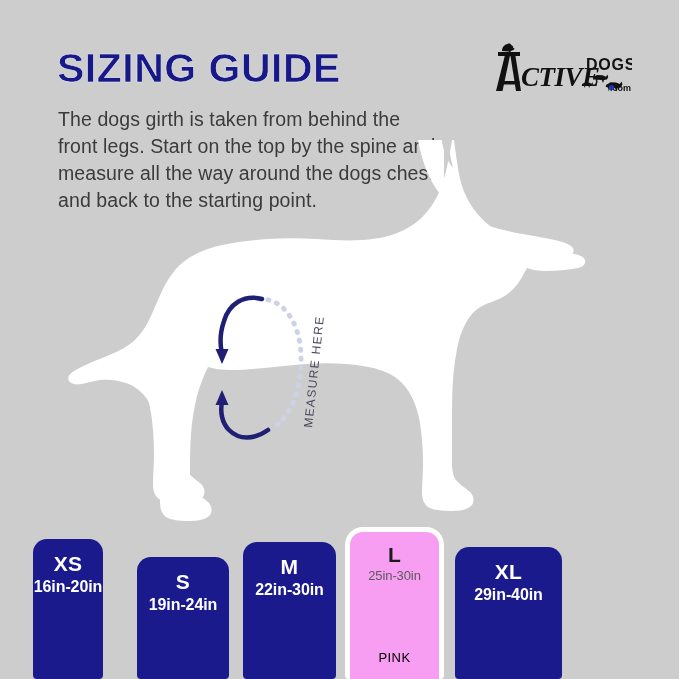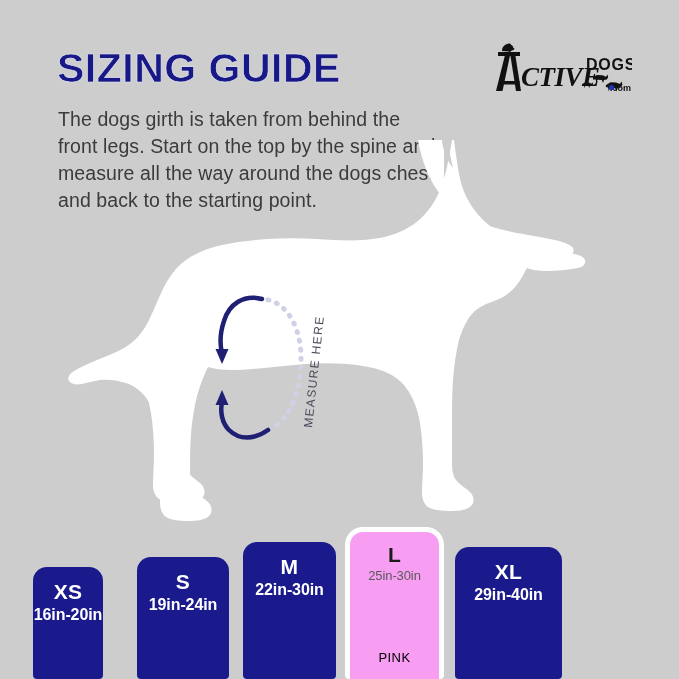--- a/index.html
+++ b/index.html
@@ -285,21 +285,21 @@
       <path fill="#1f1f73" d="M222 224 L215.5 209 L228.5 209 Z"></path>
 
       <path fill="#1f1f73" d="M222 250 L228.5 265 L215.5 265 Z"></path>
 
       <text x="318" y="232" font-family="'Liberation Sans', sans-serif" font-size="12" fill="#4a4a5a" letter-spacing="1.4" transform="rotate(-84 318 232)" text-anchor="middle">MEASURE HERE</text>
     </svg>
   </div>
 
   <div id="size-row">
 
-    <div class="size-box navy" style="left:33px; width:70px; height:112px;">
+    <div class="size-box navy" style="left:33px; width:70px; height:140px;">
       <div class="size-label">XS</div>
       <div class="size-range">16in-20in</div>
     </div>
 
     <div class="size-box navy" style="left:137px; width:92px; height:122px;">
       <div class="size-label">S</div>
       <div class="size-range">19in-24in</div>
     </div>
 
     <div class="size-box navy" style="left:243px; width:93px; height:137px;">

